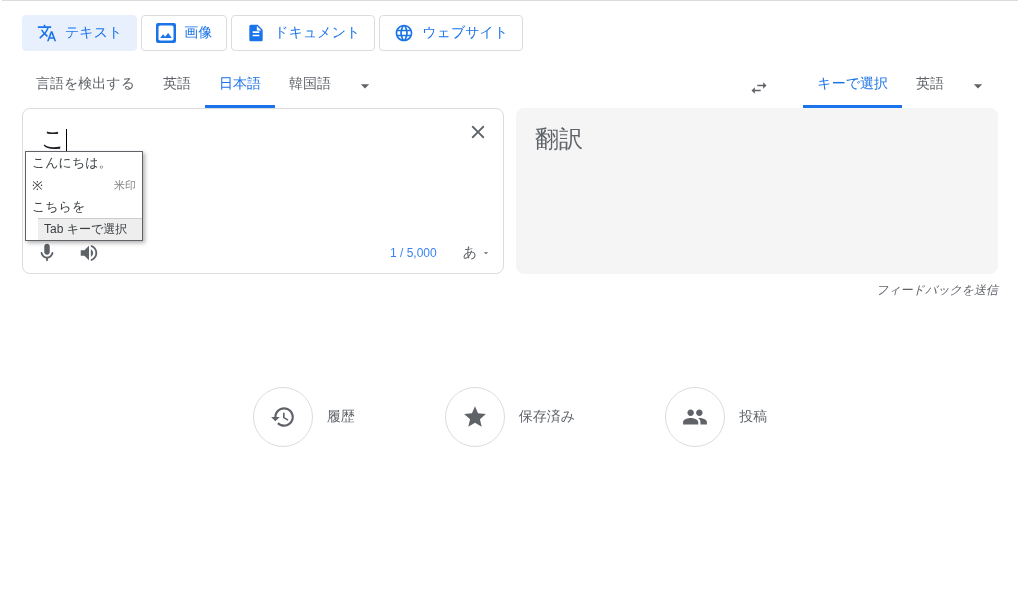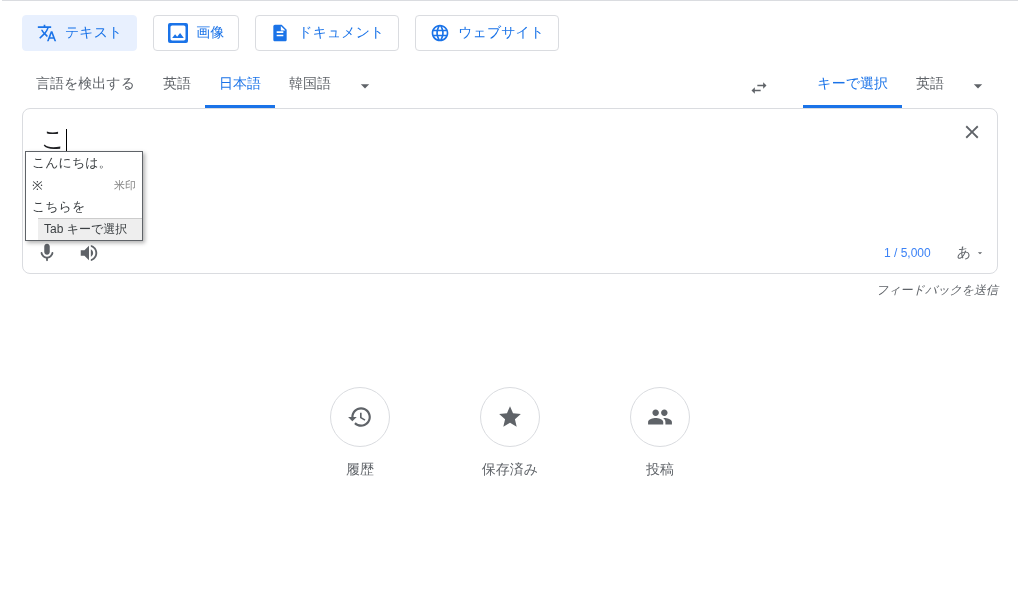--- a/index.html
+++ b/index.html
@@ -1,19 +1,19 @@
 <!DOCTYPE html>
 <html><head>
   <meta charset="utf-8">
   <style>
     * { margin: 0; padding: 0; box-sizing: border-box; }
     body { font-family: Arial, 'Noto Sans', sans-serif; font-size: 14px; color: #3c4043; background: #fff; }
     .container { width: 1020px; height: 616px; padding: 0 2px; }
     .top-border { border-top: 1px solid #dadce0; width: 100%; }
-    .tabs-row { display: flex; gap: 16px; padding: 14px 20px 12px; }
+    .tabs-row { display: flex; gap: 4px; padding: 14px 20px 12px; }
     .tab {
       display: flex; align-items: center; gap: 8px;
       border: 1px solid #dadce0; border-radius: 4px;
       padding: 7px 14px; cursor: pointer;
       font-size: 14px; font-weight: 500; color: #1a73e8;
     }
     .tab.active { background: #e8f0fe; border-color: #e8f0fe; }
     .tab-icon { width: 20px; height: 20px; display: flex; align-items: center; justify-content: center; }
     .tab-icon svg { width: 20px; height: 20px; }
     .image-icon-bg { background: #1a73e8; color: #fff; width: 20px; height: 20px; border-radius: 2px; display: flex; align-items: center; justify-content: center; }
@@ -47,21 +47,21 @@
       background: #fff; border: 1px solid #5f6368;
       min-width: 118px; box-shadow: 2px 2px 4px rgba(0,0,0,0.3);
       z-index: 10;
     }
     .suggestion-item { padding: 2px 6px; font-size: 13px; cursor: pointer; display: flex; justify-content: space-between; align-items: center;}
     .suggestion-annotation { font-size: 11px; color: #888; }
     .suggestion-footer { background: #eee; border-top: 1px solid #ccc; padding: 2px 6px; font-size: 12px; margin-left: 12px; }
     .feedback-row { display: flex; justify-content: flex-end; padding: 8px 20px; }
     .feedback-link { font-size: 12px; color: #5f6368; font-style: italic; cursor: pointer; }
     .bottom-actions { display: flex; justify-content: center; gap: 90px; margin-top: 80px; }
-    .action-item { display: flex; flex-direction: column; align-items: center; gap: 14px; cursor: pointer; }
+    .action-item { display: flex; flex-direction: row; align-items: center; gap: 14px; cursor: pointer; }
     .action-circle {
       width: 60px; height: 60px; border: 1px solid #dadce0; border-radius: 50%;
       display: flex; align-items: center; justify-content: center; color: #5f6368;
     }
     .action-label { font-size: 14px; color: #5f6368; }
     .cursor { display: inline-block; width: 1px; height: 28px; background: #000; vertical-align: middle; margin-left: 0px; }
   </style>
 </head>
 <body>
 
@@ -173,20 +173,23 @@
           <span>あ</span>
           <span class="ime-dropdown">
             <svg width="10" height="10" viewBox="0 0 24 24" fill="#5f6368">
                 <path d="M7 10l5 5 5-5z"></path>
               </svg>
           </span>
         </div>
       </div>
     </div>
 
+    <div class="panel output">
+      <span class="output-placeholder">翻訳</span>
+    </div>
   </div>
 
   <div class="feedback-row">
     <span class="feedback-link">フィードバックを送信</span>
   </div>
 
   <div class="bottom-actions">
     <div class="action-item">
       <div class="action-circle">
         <svg width="26" height="26" viewBox="0 0 24 24" fill="#5f6368">

